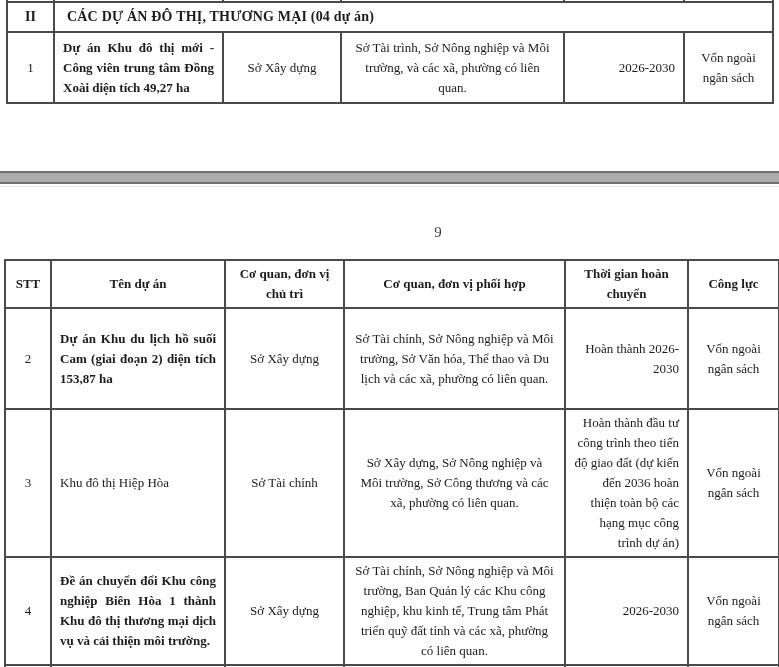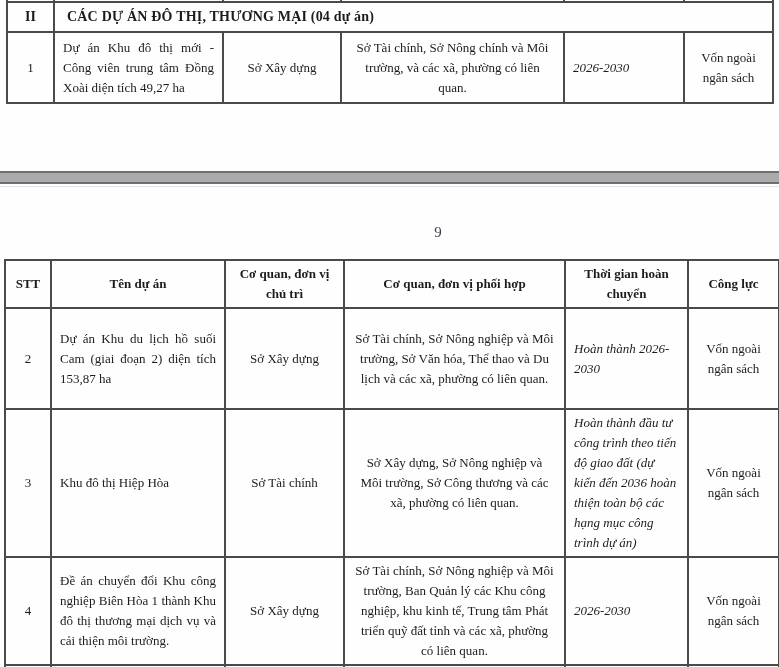--- a/index.html
+++ b/index.html
@@ -39,25 +39,25 @@
   .tbl-main { left: 4px; top: 259px; width: 774px; }
   .tbl-main .header-row { height: 48px; }
   .tbl-main .header-row th { font-weight: bold; text-align: center; padding: 2px 5px; }
   .tbl-main .row-2 { height: 101px; }
   .tbl-main .row-3 { height: 148px; }
   .tbl-main .row-4 { height: 93px; }
   .tbl-main .cut-bottom td { border-bottom: none; height: 16px; }
 
   
   .c-stt   { text-align: center; }
-  .c-name  { text-align: justify; padding: 3px 8px; }
+  .c-name  { text-align: justify; padding: 3px 8px; font-weight: bold; }
   .c-name-plain { text-align: left; padding: 3px 8px; margin-left: 41px; }
   .c-lead  { text-align: center; padding: 3px 6px; }
   .c-coop  { text-align: center; padding: 3px 10px; }
-  .c-time  { text-align: left; padding: 0 8px; font-style: italic; }
+  .c-time  { text-align: right; padding: 0 8px; }
   .c-fund  { text-align: center; padding: 3px 6px; }
   .section-title-cell { text-align: left; padding: 2px 12px; letter-spacing: 0.2px; }
 
   
   .page-break-bar {
     position: absolute;
     left: 0; top: 171px;
     width: 779px; height: 13px;
     background: #ababab;
     border-top: 2px solid #6f6f6f;
@@ -105,21 +105,21 @@
           <td></td>
     </tr>
     <tr class="section-row">
       <td class="c-stt">II</td>
       <td class="section-title-cell" colspan="5">CÁC DỰ ÁN ĐÔ THỊ, THƯƠNG MẠI (04 dự án)</td>
     </tr>
     <tr class="data-row">
       <td class="c-stt">1</td>
       <td class="c-name">Dự án Khu đô thị mới - Công viên trung tâm Đồng Xoài diện tích 49,27 ha</td>
       <td class="c-lead">Sở Xây dựng</td>
-      <td class="c-coop">Sở Tài chính, Sở Nông chính và Môi trường, và các xã, phường có liên quan.</td>
+      <td class="c-coop">Sở Tài trình, Sở Nông nghiệp và Môi trường, và các xã, phường có liên quan.</td>
       <td class="c-time">2026-2030</td>
       <td class="c-fund">Vốn ngoài ngân sách</td>
     </tr>
   </tbody>
     </table>
 
   <div class="page-break-bar"></div>
 
   <div class="page-number">9</div>
 

